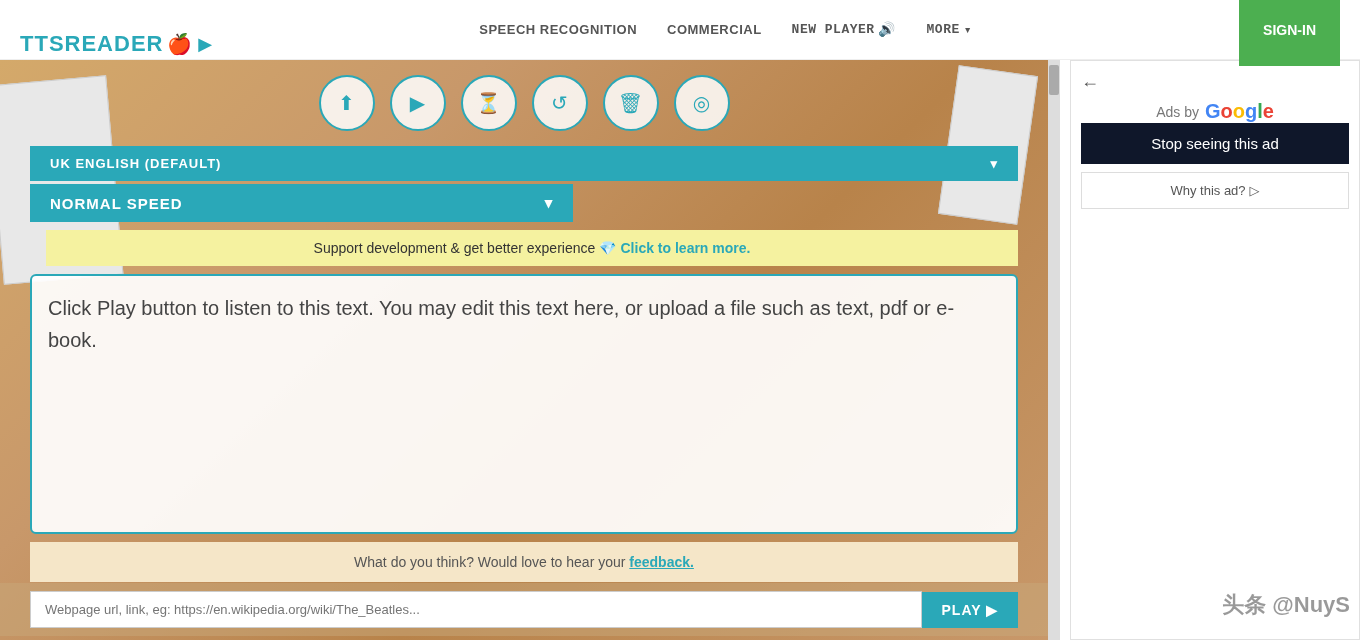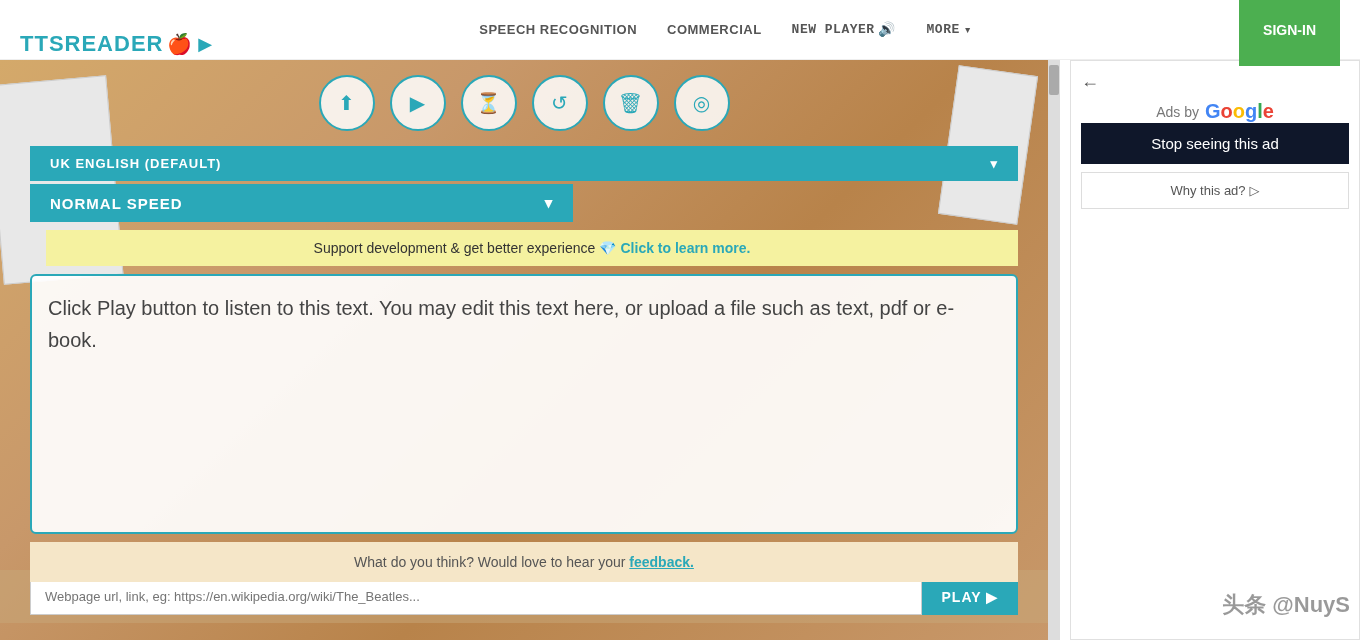--- a/index.html
+++ b/index.html
@@ -203,21 +203,21 @@
       margin-top: 4px;
     }
     .feedback-link { color: #2aa8b8; font-weight: bold; }
 
     
     .url-bar-area {
       display: flex;
       align-items: center;
       gap: 0;
       position: absolute;
-      bottom: 17px;
+      bottom: 4px;
       left: 0;
       right: 0;
       padding: 8px 30px;
       background: rgba(200,168,122,0.5);
     }
     .url-input {
       flex: 1;
       padding: 10px 14px;
       border: 1px solid #ccc;
       background: #fff;

